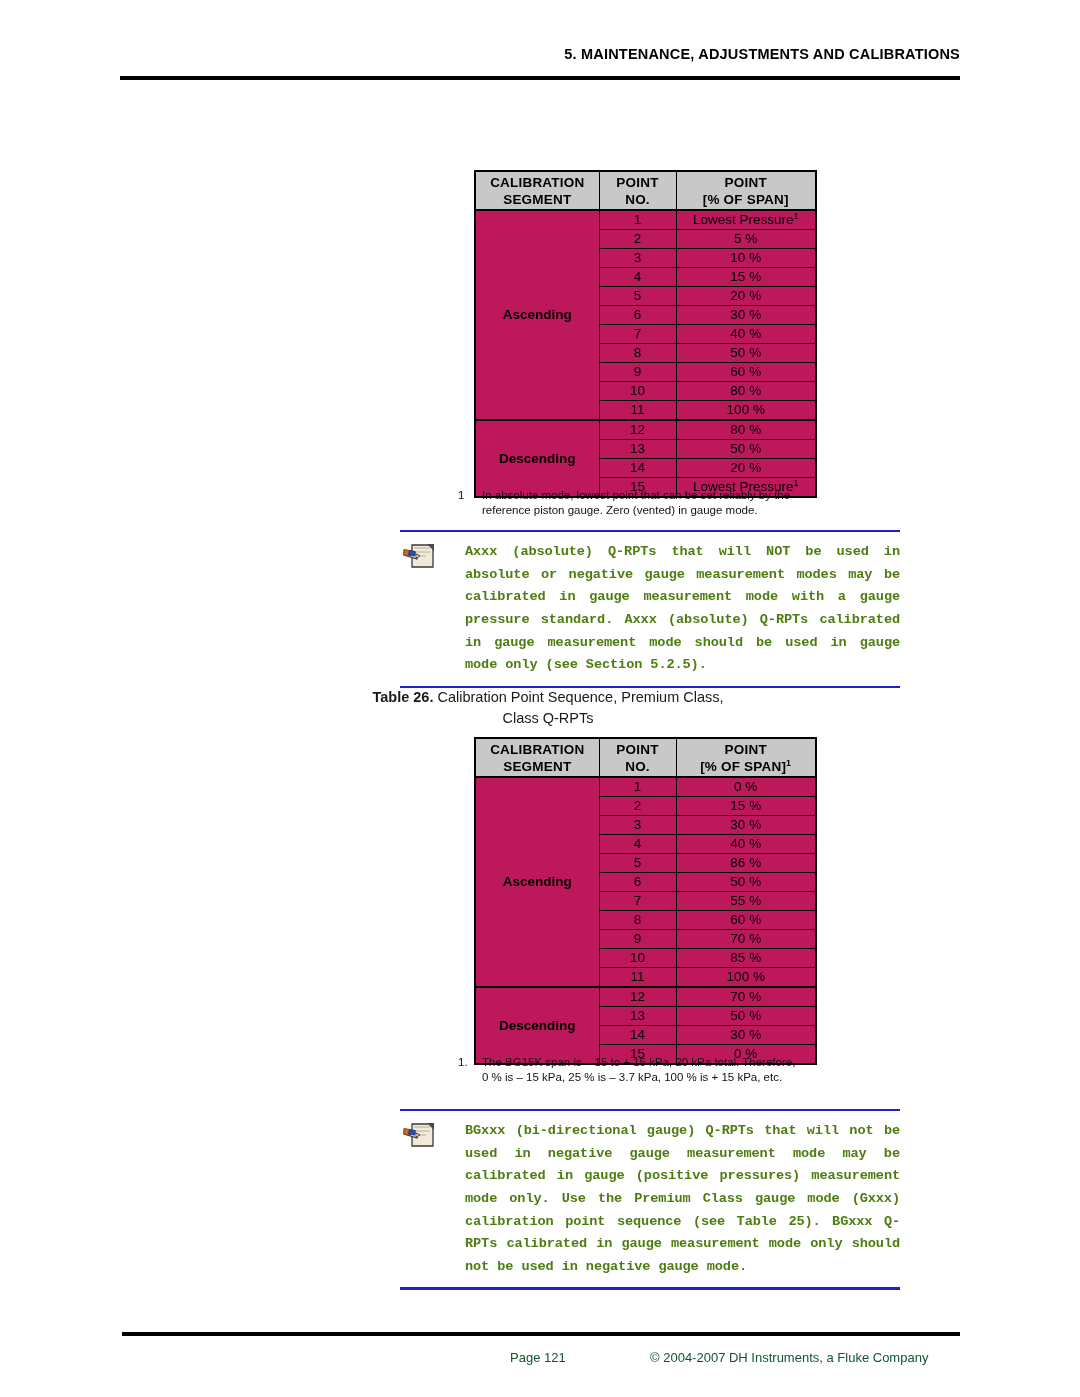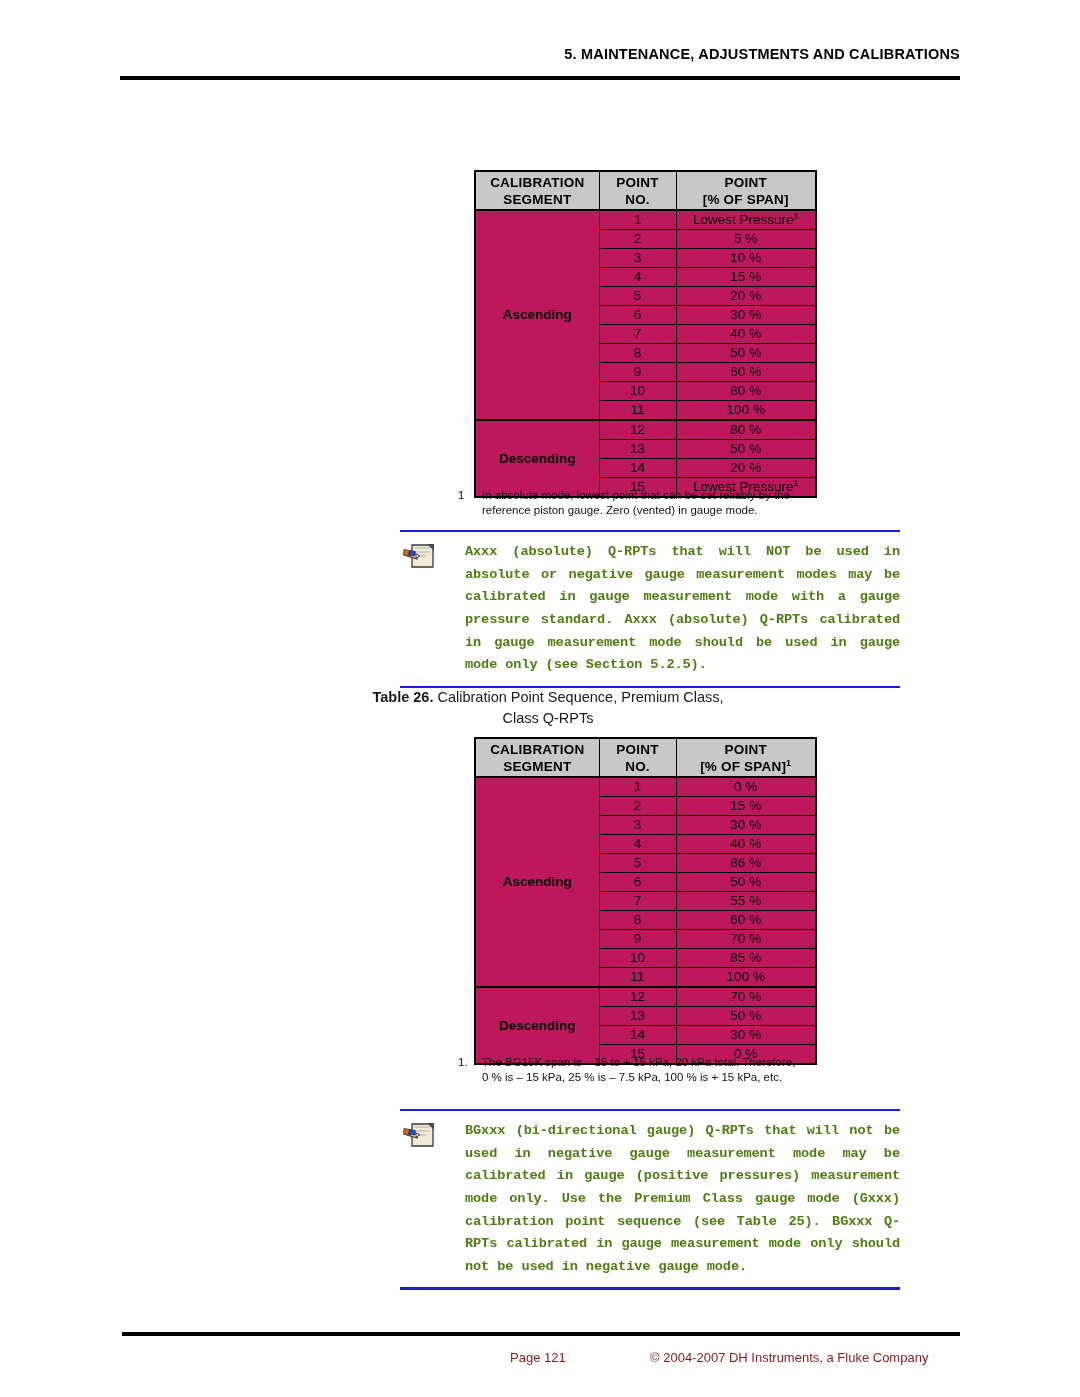--- a/index.html
+++ b/index.html
@@ -161,21 +161,21 @@
     left: 122px;
     top: 1332px;
     width: 838px;
     height: 3.5px;
     background: #000;
   }
   .footer {
     position: absolute;
     top: 1350px;
     font-size: 13px;
-    color: #7f1d1d;
+    color: #14532d;
   }
   .footer-page  { left: 510px; }
   .footer-copy  { left: 650px; white-space: nowrap; }
 </style>
 </head>
 <body>
 
 <div class="page">
 
   <div class="page-header">5.  MAINTENANCE, ADJUSTMENTS AND CALIBRATIONS</div>
@@ -391,21 +391,21 @@
         <tr>
           <td>15</td>
           <td>0 %</td>
         </tr>
       </tbody>
   </table>
 
   <div class="footnote" style="left:458px; top:1055px; width:420px;">
     <span class="fn-mark">1.</span>
     <span class="fn-text">The BG15K span is – 15 to + 15 kPa, 20 kPa total.  Therefore,</span>
-    <span class="fn-text">0 % is – 15 kPa, 25 % is – 7.5 kPa, 100 % is + 15 kPa, etc.</span>
+    <span class="fn-text">0 % is – 15 kPa, 25 % is – 3.7 kPa, 100 % is + 15 kPa, etc.</span>
   </div>
 
   <div class="note-block" style="top:1109px;">
     <div class="note-rule"></div>
     <div class="note-body">
       <span class="note-icon">
         <svg viewBox="0 0 34 28" width="34" height="28" aria-hidden="true">
           <path d="M10 3 L31 3 L31 25 L10 25 Z" fill="#f2ead6" stroke="#3a3a3a" stroke-width="1.3"></path>
           <path d="M12 6 L28 6 M12 10 L28 10 M12 14 L24 14" stroke="#b8b0a0" stroke-width="1"></path>
           <path d="M25 2 L32 2 L32 9 Z" fill="#4a4a4a"></path>

